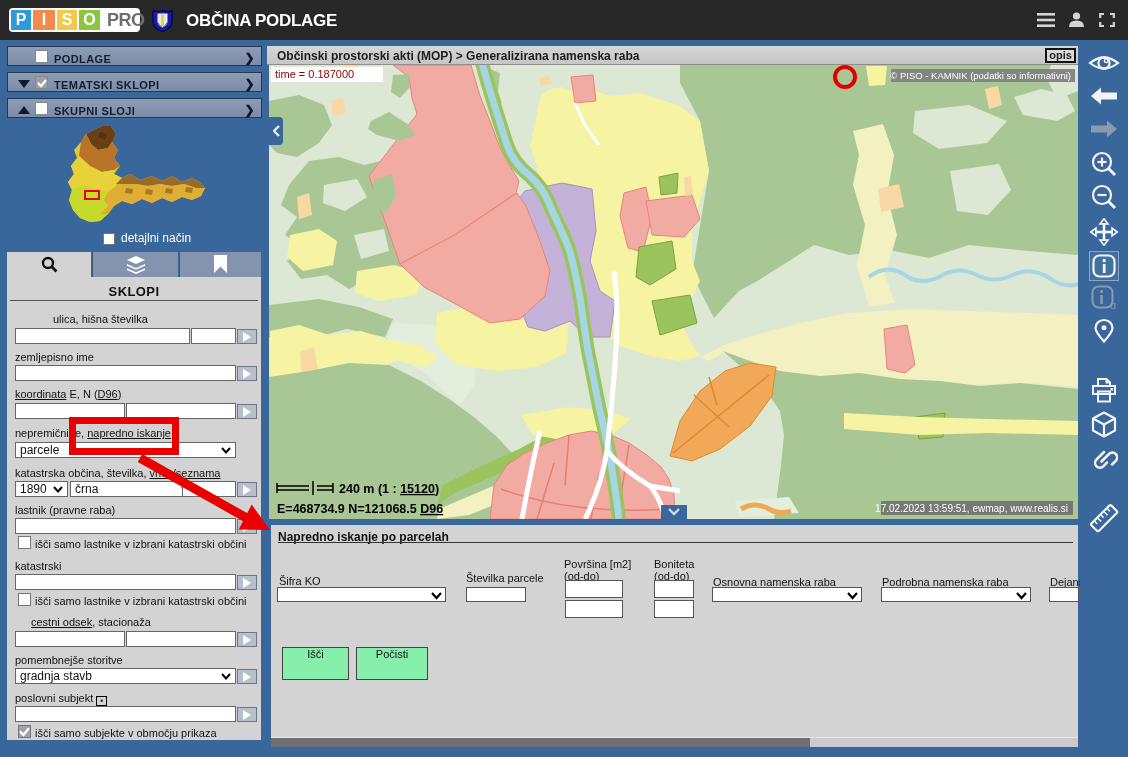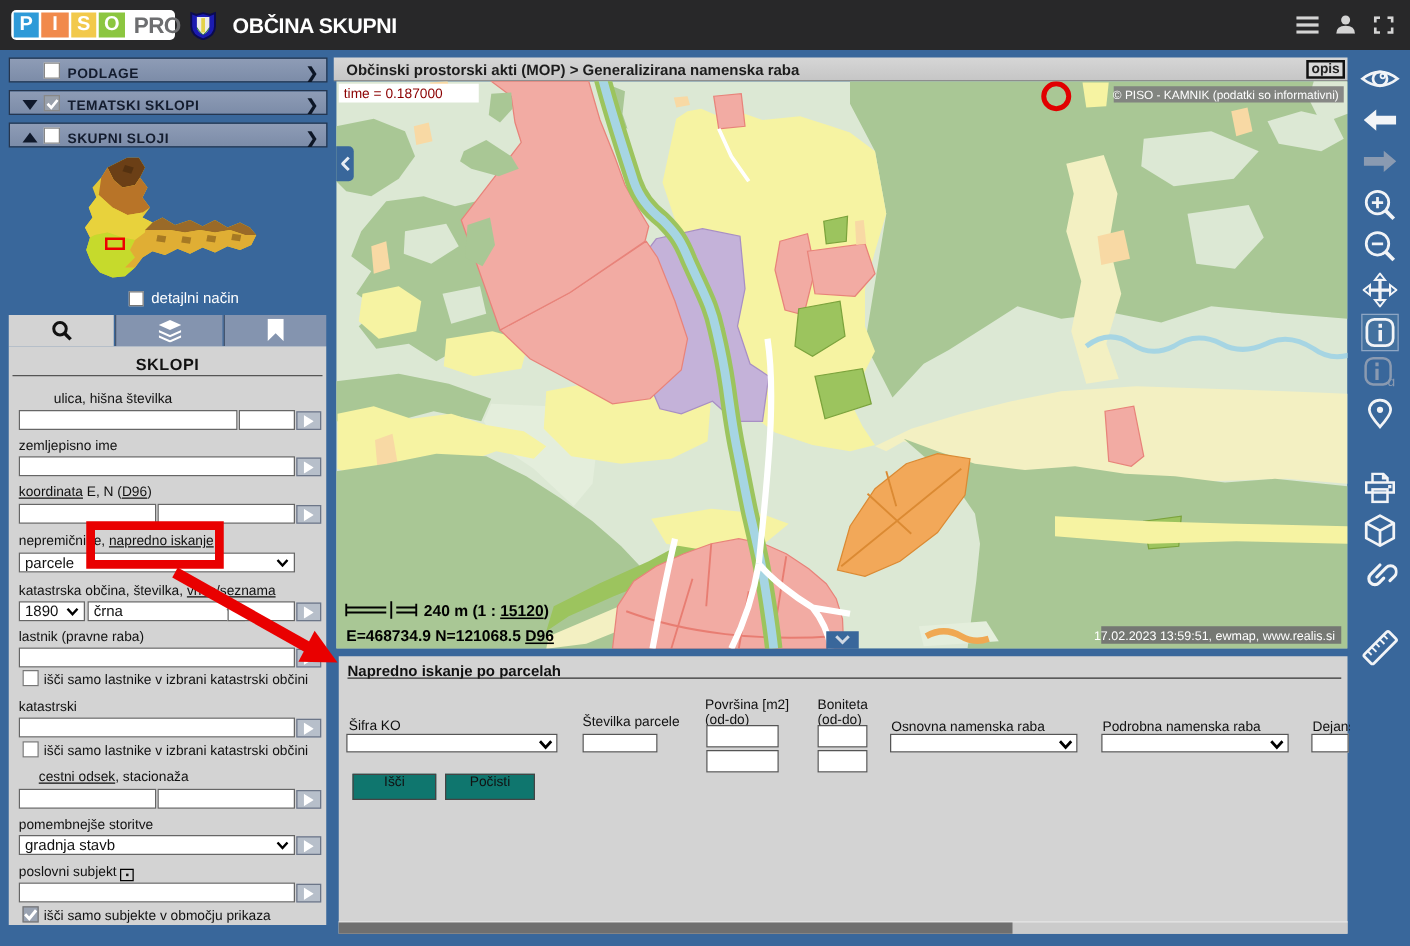--- a/index.html
+++ b/index.html
@@ -32,42 +32,42 @@
 #vtab { position:absolute; left:661px; top:505px; width:26px; height:14px; background:#39679b; }
 #ltab { position:absolute; left:269px; top:117px; width:14px; height:28px; background:#39679b; border-radius:0 4px 4px 0; }
 #rtools { position:absolute; left:1080px; top:40px; width:48px; height:717px; background:#39679b; }
 .rico { position:absolute; left:0; width:48px; height:30px; text-align:center; }
 #bpanel { position:absolute; left:271px; top:525px; width:807px; height:222px; background:#d3d3d3; }
 #bpanel .title { position:absolute; left:7px; top:5px; font-size:12px; font-weight:bold; color:#111; }
 #bpanel .tline { position:absolute; left:7px; top:17px; width:795px; border-top:1px solid #333; }
 .blabel { position:absolute; font-size:11px; color:#111; white-space:nowrap; }
 .binp { position:absolute; background:#fff; border:1px solid #555; }
 .bsel { position:absolute; background:#fff; border:1px solid #555; }
-.bbtn { position:absolute; top:94px; height:21px; background:#0f766e; border:1px solid #444; font-size:11px; color:#111; text-align:center; line-height:13px; }
+.bbtn { position:absolute; top:122px; height:33px; background:#86efac; border:1px solid #444; font-size:11px; color:#111; text-align:center; line-height:13px; }
 #hscroll { position:absolute; left:271px; top:737px; width:807px; height:10px; background:#cbcbcb; border-top:1px solid #e8e8e8; }
 #hthumb { position:absolute; left:0; top:0px; width:539px; height:9px; background:#6f6f6f; }
 #redrect { position:absolute; left:69px; top:417px; width:110px; height:38px; border:7px solid #e90000; }
 </style>
 </head>
 <body>
 <div id="topbar">
   <div id="logo">
     <div class="tile" style="left:2px;  width:20px; background:#2e9ad8;">P</div>
     <div class="tile" style="left:24px; width:22px; background:#f18a4c;">I</div>
     <div class="tile" style="left:48px; width:20px; background:#f2c94b;">S</div>
     <div class="tile" style="left:70px; width:21px; background:#8cc640;">O</div>
     <div id="pro">PRO</div>
   </div>
   <svg class="abs" style="left:151px;top:9px" width="23" height="23" viewBox="0 0 23 23">
     <path d="M2 1.5 L6 3 L11.5 1.5 L17 3 L21 1.5 L21 12 Q21 19.5 11.5 22.5 Q2 19.5 2 12 Z" fill="#1b1bb0" stroke="#0a0a50" stroke-width="1.5"></path>
     <path d="M6.5 4.5 L16.5 4.5 L16.5 12 Q16.5 16.5 11.5 18.5 Q6.5 16.5 6.5 12 Z" fill="#ececec"></path>
     <path d="M6.5 12.5 Q9 16.5 11.5 18.5 Q14 16.5 16.5 12.5 L16.5 14 Q13.5 18 11.5 19 Q9.5 18 6.5 14 Z" fill="#2e7d32"></path>
     <rect x="10" y="5.5" width="3" height="11.5" fill="#e3d24a"></rect>
   </svg>
-  <div id="muni">OBČINA SKUPNI</div>
+  <div id="muni">OBČINA PODLAGE</div>
   <svg class="topico" style="left:1037px;" width="18" height="14" viewBox="0 0 18 14">
       <g fill="#d4d4d4">
         <rect y="0" width="18" height="2.6"></rect>
         <rect y="5.7" width="18" height="2.6"></rect>
         <rect y="11.4" width="18" height="2.6"></rect>
       </g>
     </svg>
   <svg class="topico" style="left:1068px;top:12px" width="17" height="15" viewBox="0 0 17 15">
       <circle cx="8.5" cy="4" r="3.6" fill="#d4d4d4"></circle>
       <path d="M1 15 Q1 8.6 8.5 8.6 Q16 8.6 16 15 Z" fill="#d4d4d4"></path>
@@ -137,21 +137,21 @@
   <svg style="display:block;margin:3px auto" width="13" height="18" viewBox="0 0 13 18">
       <path d="M0 0 H13 V18 L6.5 11.5 L0 18 Z" fill="#fff"></path>
     </svg>
 </div>
 
 <div id="panel">
   <div style="text-align:center;font-weight:bold;font-size:13px;color:#111;padding-top:7px;letter-spacing:0.4px;">SKLOPI</div>
   <div style="position:absolute;left:3px;top:23px;width:248px;border-top:1px solid #555;"></div>
 </div>
 
-<div class="label" style="left:15px;top:313px;padding-left:28px;">ulica, hišna številka</div>
+<div class="label" style="left:25px;top:313px;padding-left:28px;">ulica, hišna številka</div>
 <div class="inp" style="left:15px;top:328px;width:175px;height:16px;"></div>
 <div class="inp" style="left:191px;top:328px;width:45px;height:16px;"></div>
 <div class="gobtn" style="left:237px;top:329px;">
     <svg width="8" height="10" viewBox="0 0 8 10" style="display:block;margin:2px auto 0">
       <polygon points="0,0 8,5 0,10" fill="#fff"></polygon>
     </svg>
   </div>
 <div class="label" style="left:15px;top:351px;">zemljepisno ime</div>
 <div class="inp" style="left:15px;top:365px;width:221px;height:16px;"></div>
 <div class="gobtn" style="left:237px;top:366px;">

